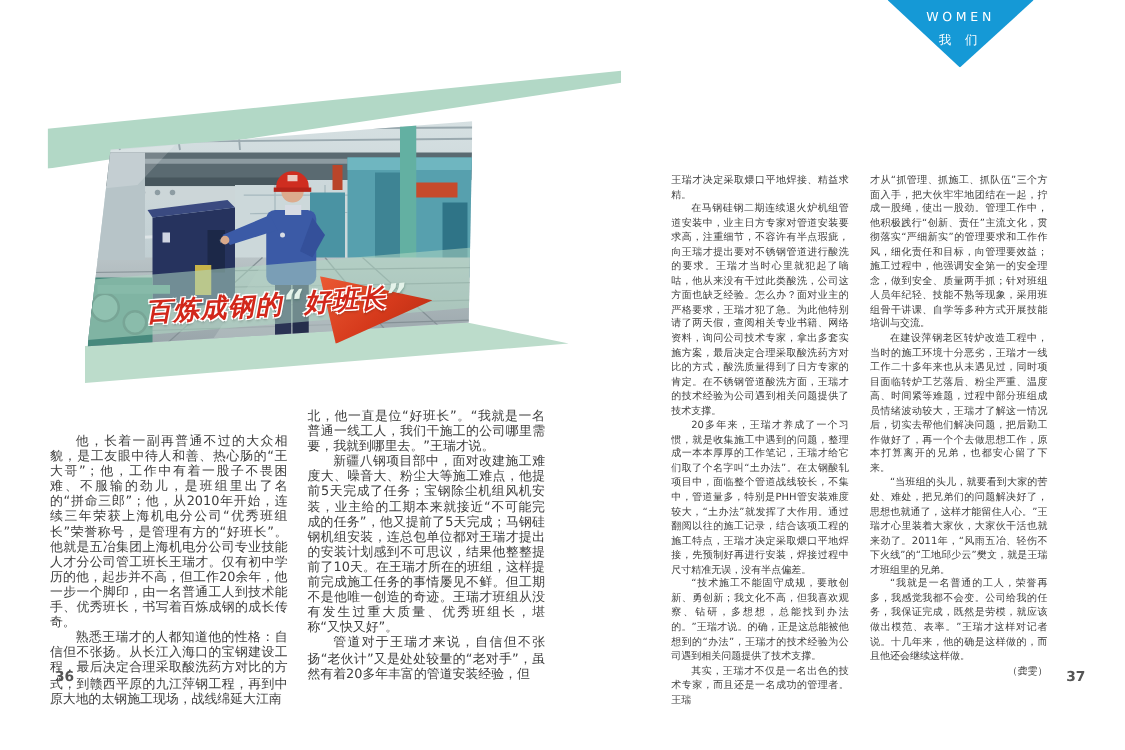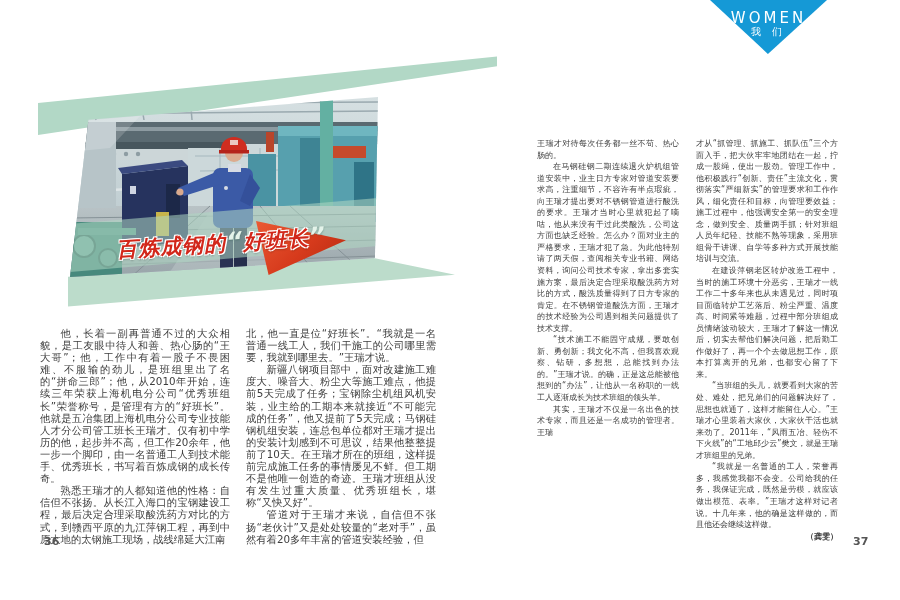--- a/index.html
+++ b/index.html
@@ -23,32 +23,32 @@
     transform:rotate(-3.5deg);color:#d2271a;white-space:nowrap;
     text-shadow:-1px -1px 0 #fff,1px -1px 0 #fff,-1px 1px 0 #fff,1px 1px 0 #fff,0 2px 2px rgba(0,0,0,.25);}
   .headline .q{color:#e4f3ea;font-size:25px;text-shadow:0 1px 2px rgba(40,90,70,.4);}
   .red-arrow{position:absolute;left:256px;top:215px;width:90px;height:60px;
     clip-path:polygon(0 10%,100% 42%,14% 100%);
     background:linear-gradient(135deg,#ec5c35 0%,#d63a1c 55%,#b42a10 100%);}
 
   
   .women-badge{position:absolute;left:710px;top:0;width:117px;height:54px;
     clip-path:polygon(0 0,100% 0,49.5% 100%);background:#1599d6;color:#fff;text-align:center;}
-  .women-en{position:absolute;left:0;right:0;top:9px;font-size:15px;letter-spacing:3px;}
+  .women-en{position:absolute;left:0;right:0;top:9px;font-size:10px;letter-spacing:3px;}
   .women-zh{position:absolute;left:0;right:0;top:25px;font-size:10px;letter-spacing:4px;}
 
   
   .col{position:absolute;color:#3d3d3d;text-align:justify;}
   .col p{margin:0;}
   .col p.ind{text-indent:2em;}
   .lcol{width:190px;top:327px;font-size:10.3px;line-height:12.1px;}
-  #lcol1{left:40px;} #lcol2{left:246px;}
+  #lcol1{left:40px;margin-top:20px;} #lcol2{left:246px;}
   .rcol{width:142px;top:138px;font-size:8px;line-height:11.55px;}
   #rcol1{left:537px;} #rcol2{left:696px;}
-  .byline{text-align:right;margin-top:4px;font-weight:bold;}
+  .byline{text-align:right;margin-top:4px;}
 
   .pageno{position:absolute;font-size:11px;color:#555;font-weight:bold;}
   #pageno-left{left:44px;top:535px;}
   #pageno-right{left:853px;top:535px;text-align:right;}
 </style>
 </head>
 <body>
 
 <div id="spread">
 
@@ -177,23 +177,24 @@
       <p class="ind">他，长着一副再普通不过的大众相貌，是工友眼中待人和善、热心肠的“王大哥”；他，工作中有着一股子不畏困难、不服输的劲儿，是班组里出了名的“拼命三郎”；他，从2010年开始，连续三年荣获上海机电分公司“优秀班组长”荣誉称号，是管理有方的“好班长”。他就是五冶集团上海机电分公司专业技能人才分公司管工班长王瑞才。仅有初中学历的他，起步并不高，但工作20余年，他一步一个脚印，由一名普通工人到技术能手、优秀班长，书写着百炼成钢的成长传奇。</p>
       <p class="ind">熟悉王瑞才的人都知道他的性格：自信但不张扬。从长江入海口的宝钢建设工程，最后决定合理采取酸洗药方对比的方式，到赣西平原的九江萍钢工程，再到中原大地的太钢施工现场，战线绵延大江南</p>
     </div>
   <div id="lcol2" class="col lcol">
       <p>北，他一直是位“好班长”。“我就是一名普通一线工人，我们干施工的公司哪里需要，我就到哪里去。”王瑞才说。</p>
       <p class="ind">新疆八钢项目部中，面对改建施工难度大、噪音大、粉尘大等施工难点，他提前5天完成了任务；宝钢除尘机组风机安装，业主给的工期本来就接近“不可能完成的任务”，他又提前了5天完成；马钢硅钢机组安装，连总包单位都对王瑞才提出的安装计划感到不可思议，结果他整整提前了10天。在王瑞才所在的班组，这样提前完成施工任务的事情屡见不鲜。但工期不是他唯一创造的奇迹。王瑞才班组从没有发生过重大质量、优秀班组长，堪称“又快又好”。</p>
       <p class="ind">管道对于王瑞才来说，自信但不张扬“老伙计”又是处处较量的“老对手”，虽然有着20多年丰富的管道安装经验，但</p>
     </div>
 
   <div id="rcol1" class="col rcol">
-      <p>王瑞才对待每次任务都一丝不苟、热心肠的。</p>
+      <p>王瑞才决定采取煨口平地焊接、精益求精。</p>
       <p class="ind">在马钢硅钢二期连续退火炉机组管道安装中，业主日方专家对管道安装要求高，注重细节，不容许有半点瑕疵，向王瑞才提出要对不锈钢管道进行酸洗的要求。王瑞才当时心里就犯起了嘀咕，他从来没有干过此类酸洗，公司这方面也缺乏经验。怎么办？面对业主的严格要求，王瑞才犯了急。为此他特别请了两天假，查阅相关专业书籍、网络资料，询问公司技术专家，拿出多套实施方案，最后决定合理采取酸洗药方对比的方式，酸洗质量得到了日方专家的肯定。在不锈钢管道酸洗方面，王瑞才的技术经验为公司遇到相关问题提供了技术支撑。</p>
-      <p class="ind">“技术施工不能固守成规，要敢创新、勇创新；我文化不高，但我喜欢观察、钻研，多想想，总能找到办法的。”王瑞才说。的确，正是这总能被他想到的“办法”，让他从一名称职的一线工人逐渐成长为技术班组的领头羊。</p>
+      <p class="ind">20多年来，王瑞才养成了一个习惯，就是收集施工中遇到的问题，整理成一本本厚厚的工作笔记，王瑞才给它们取了个名字叫“土办法”。在太钢酸轧项目中，面临整个管道战线较长，不集中，管道量多，特别是PHH管安装难度较大，“土办法”就发挥了大作用。通过翻阅以往的施工记录，结合该项工程的施工特点，王瑞才决定采取煨口平地焊接，先预制好再进行安装，焊接过程中尺寸精准无误，没有半点偏差。</p>
+      <p class="ind">“技术施工不能固守成规，要敢创新、勇创新；我文化不高，但我喜欢观察、钻研，多想想，总能找到办法的。”王瑞才说。的确，正是这总能被他想到的“办法”，王瑞才的技术经验为公司遇到相关问题提供了技术支撑。</p>
       <p class="ind">其实，王瑞才不仅是一名出色的技术专家，而且还是一名成功的管理者。王瑞</p>
     </div>
   <div id="rcol2" class="col rcol">
   <p>才从“抓管理、抓施工、抓队伍”三个方面入手，把大伙牢牢地团结在一起，拧成一股绳，使出一股劲。管理工作中，他积极践行“创新、责任”主流文化，贯彻落实“严细新实”的管理要求和工作作风，细化责任和目标，向管理要效益；施工过程中，他强调安全第一的安全理念，做到安全、质量两手抓；针对班组人员年纪轻、技能不熟等现象，采用班组骨干讲课、自学等多种方式开展技能培训与交流。</p>
       <p class="ind">在建设萍钢老区转炉改造工程中，当时的施工环境十分恶劣，王瑞才一线工作二十多年来也从未遇见过，同时项目面临转炉工艺落后、粉尘严重、温度高、时间紧等难题，过程中部分班组成员情绪波动较大，王瑞才了解这一情况后，切实去帮他们解决问题，把后勤工作做好了，再一个个去做思想工作，原本打算离开的兄弟，也都安心留了下来。</p>
       <p class="ind">“当班组的头儿，就要看到大家的苦处、难处，把兄弟们的问题解决好了，思想也就通了，这样才能留住人心。”王瑞才心里装着大家伙，大家伙干活也就来劲了。2011年，“风雨五冶、轻伤不下火线”的“工地邱少云”樊文，就是王瑞才班组里的兄弟。</p>
       <p class="ind">“我就是一名普通的工人，荣誉再多，我感觉我都不会变。公司给我的任务，我保证完成，既然是劳模，就应该做出模范、表率。”王瑞才这样对记者说。十几年来，他的确是这样做的，而且他还会继续这样做。</p>
       <p class="byline">（龚雯）</p>
     </div>
 

